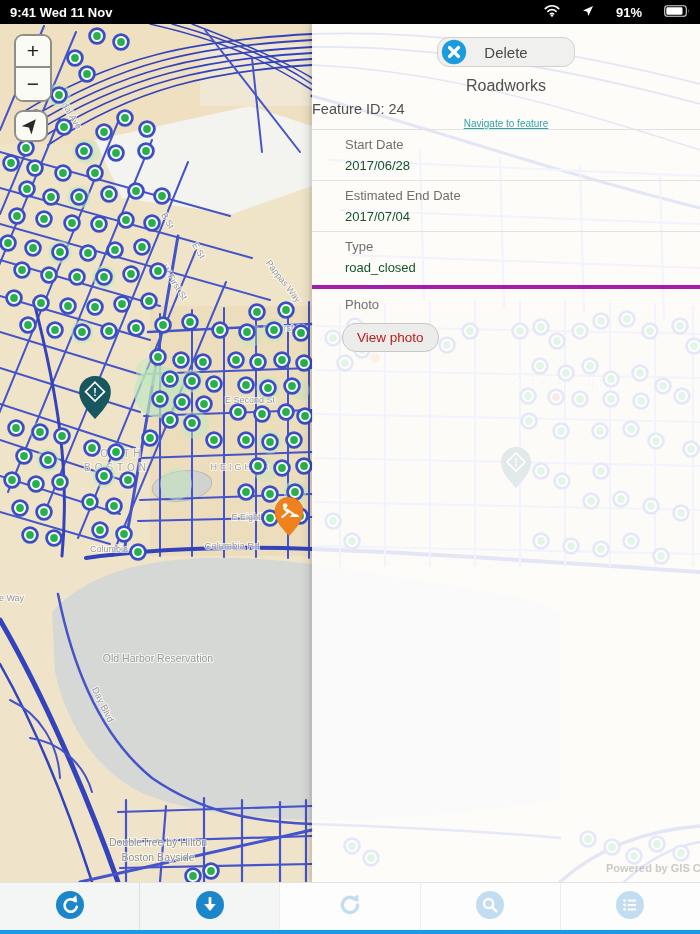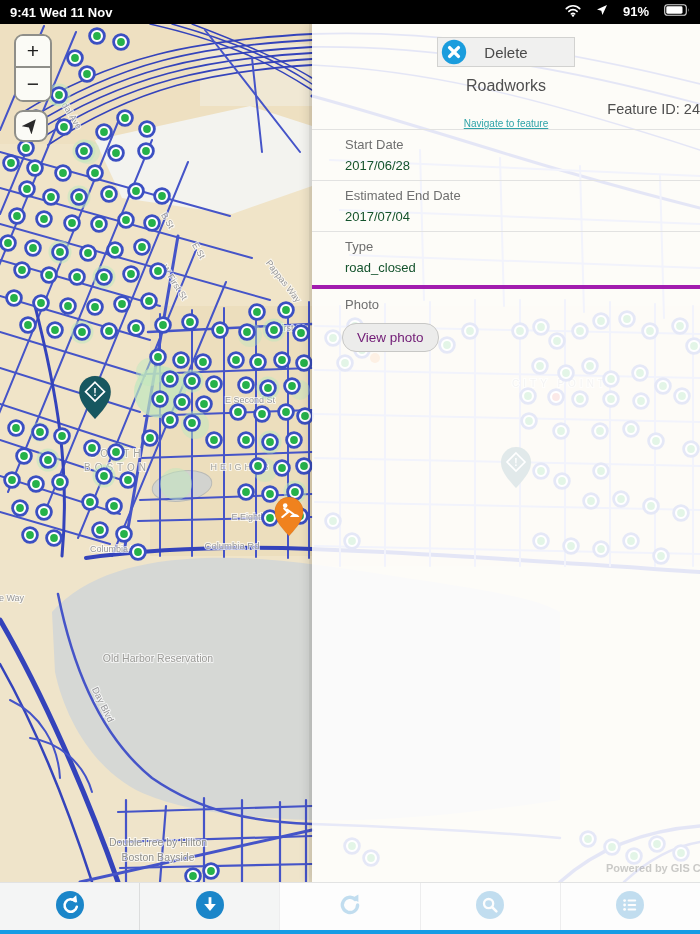--- a/index.html
+++ b/index.html
@@ -2,47 +2,47 @@
 <html><head>
 <meta charset="utf-8">
 <style>
   html,body{margin:0;padding:0;background:#222;}
   .screen{position:relative;width:700px;height:934px;overflow:hidden;background:#f0e4c8;
           font-family:"Liberation Sans",sans-serif;padding-left:48px;}
   
   .status-bar{position:absolute;left:0;top:0;width:700px;height:24px;background:#000;color:#fff;
               display:flex;align-items:center;justify-content:space-between;box-sizing:border-box;
               padding:0 10px;font-size:13px;font-weight:bold;z-index:60;}
-  .status-right{display:flex;align-items:flex-start;gap:15px;font-weight:bold;}
+  .status-right{display:flex;align-items:center;gap:22px;font-weight:bold;}
   
   .map-wrap{position:absolute;left:0;top:24px;width:700px;height:858px;}
   #map-svg{display:block;}
   .map-controls{position:absolute;left:14px;top:10px;z-index:30;}
   .zoomctl{width:34px;border:2px solid #8f8f89;border-radius:9px;overflow:hidden;background:#fbfbf6;}
   .zoomctl button{display:block;width:100%;height:32px;border:0;background:#fbfbf6;font-size:21px;
                   color:#1c1c1c;line-height:30px;padding:0;cursor:pointer;font-family:inherit;}
   .zoomctl button:first-child{border-bottom:2px solid #8f8f89;}
   .locate-btn{margin-top:8px;width:34px;height:32px;border:2px solid #8f8f89;border-radius:9px;
               background:#fbfbf6;display:flex;align-items:center;justify-content:center;cursor:pointer;padding:0;}
   
   .panel{position:absolute;left:312px;top:0;width:388px;height:858px;z-index:20;
          box-shadow:-4px 0 10px rgba(0,0,0,.10);box-sizing:border-box;padding-top:13px;}
   .delete-btn{position:relative;display:block;margin:0 auto 10px auto;width:138px;height:30px;
-              background:#f0f0ef;border:1px solid #d2d2d0;border-radius:0;color:#4a4a4a;
+              background:#f0f0ef;border:1px solid #d2d2d0;border-radius:12px;color:#4a4a4a;
               font-size:15px;font-family:inherit;cursor:pointer;}
   .delete-x{position:absolute;left:3px;top:1px;width:26px;height:26px;}
   .panel-title{text-align:center;font-size:16px;color:#4f4f4f;margin:0 0 5px 0;}
-  .feature-id{text-align:right;font-size:14.5px;color:#4f4f4f;margin:6px 0 1px 0;}
+  .feature-id{text-align:left;font-size:14.5px;color:#4f4f4f;margin:6px 0 1px 0;}
   .nav-link{display:block;text-align:center;font-size:10px;color:#2fa3a8;text-decoration:underline;cursor:pointer;}
   .fields{}
   .field{border-top:1px solid #e2e2e1;padding:7px 0 3px 33px;}
   .field-label{font-size:13px;color:#6f6f6f;line-height:15px;margin-bottom:3px;}
   .field-value{font-size:13px;color:#14532d;line-height:22px;}
   .photo-block{border-top:4px solid #a21caf;padding:8px 0 0 33px;margin-top:3px;}
-  .view-photo{margin:8px 0 0 -3px;font-size:13.5px;color:#701a75;background:#ececeb;
+  .view-photo{margin:8px 0 0 -3px;font-size:13.5px;color:#b91c1c;background:#ececeb;
               border:1px solid #c8c8c6;border-radius:14px;padding:6px 14px;font-family:inherit;cursor:pointer;}
   .attribution{position:absolute;right:0;bottom:8px;width:94px;overflow:hidden;white-space:nowrap;
                font-size:11px;font-weight:bold;color:rgba(160,160,158,.55);}
   
   .toolbar{position:absolute;left:0;top:882px;width:700px;height:48px;background:#f4f5f5;
            border-top:1px solid #e2e3e3;display:flex;z-index:40;}
   .tb-cell{flex:1;display:flex;align-items:center;justify-content:center;border-left:1px solid #dcdddd;cursor:pointer;}
   .tb-cell:first-child{border-left:0;}
   .tb-cell.dim{background:rgba(255,255,255,.82);border-left-color:#ededee;}
   .tb-cell.dim svg{opacity:.26;}

